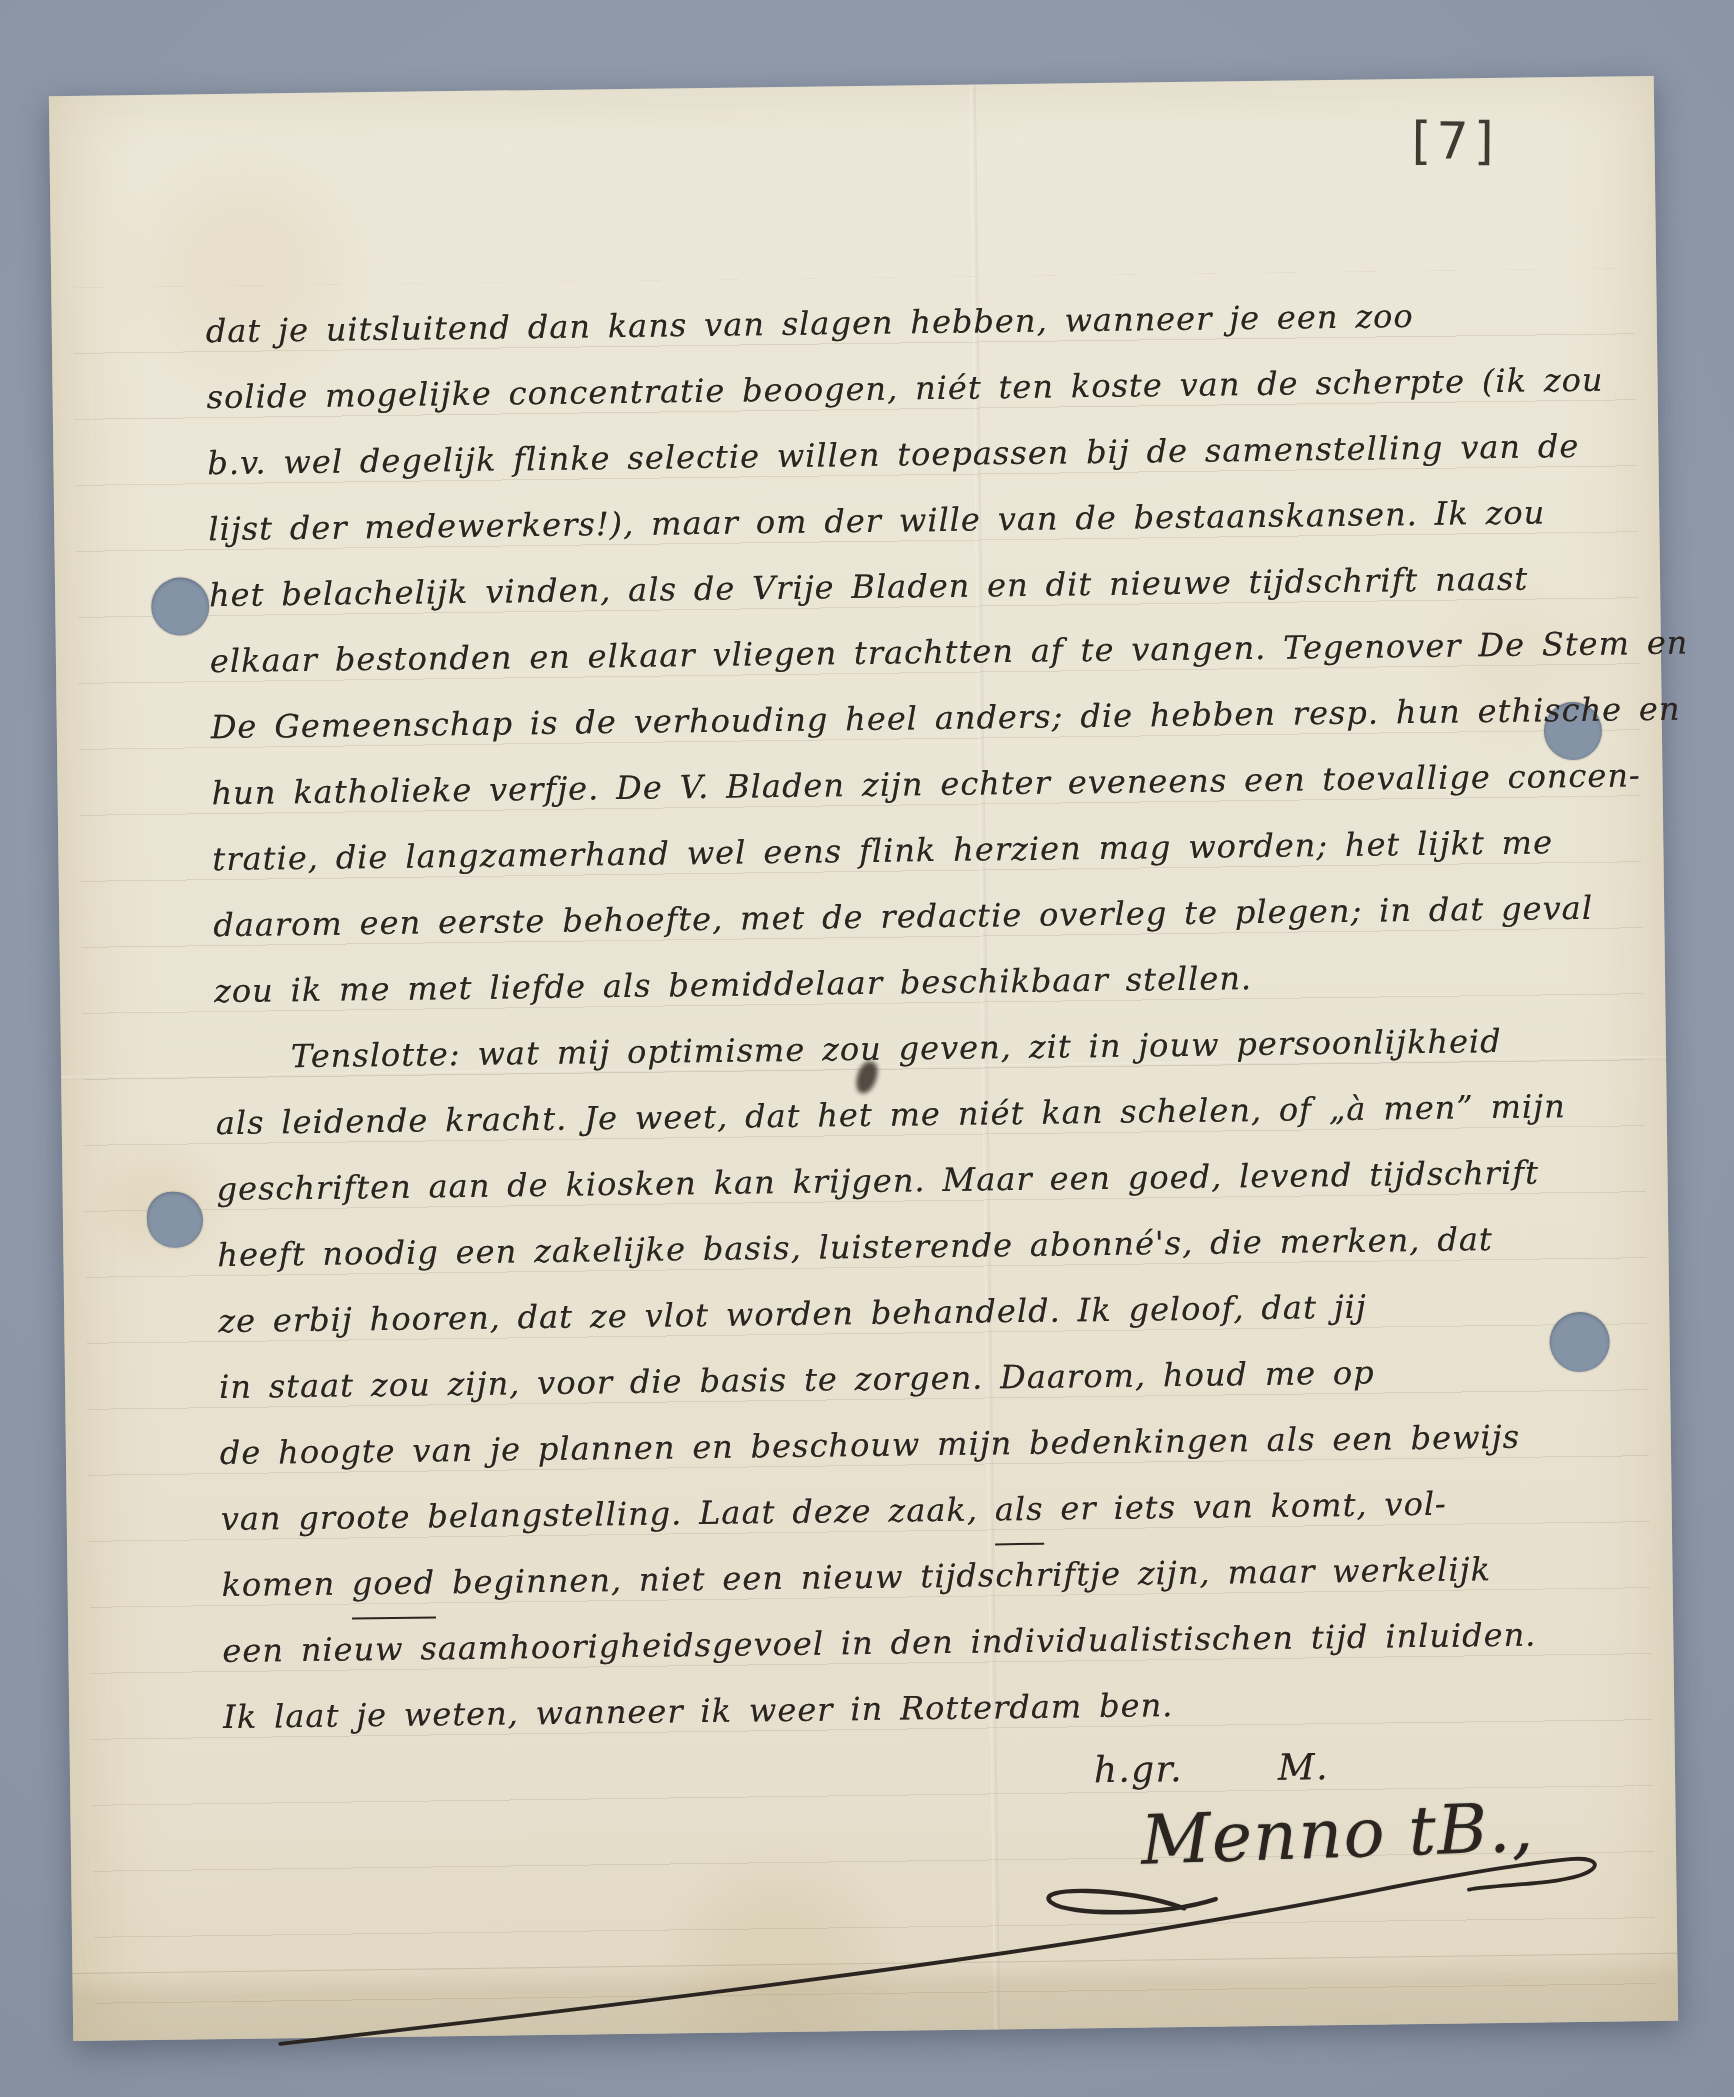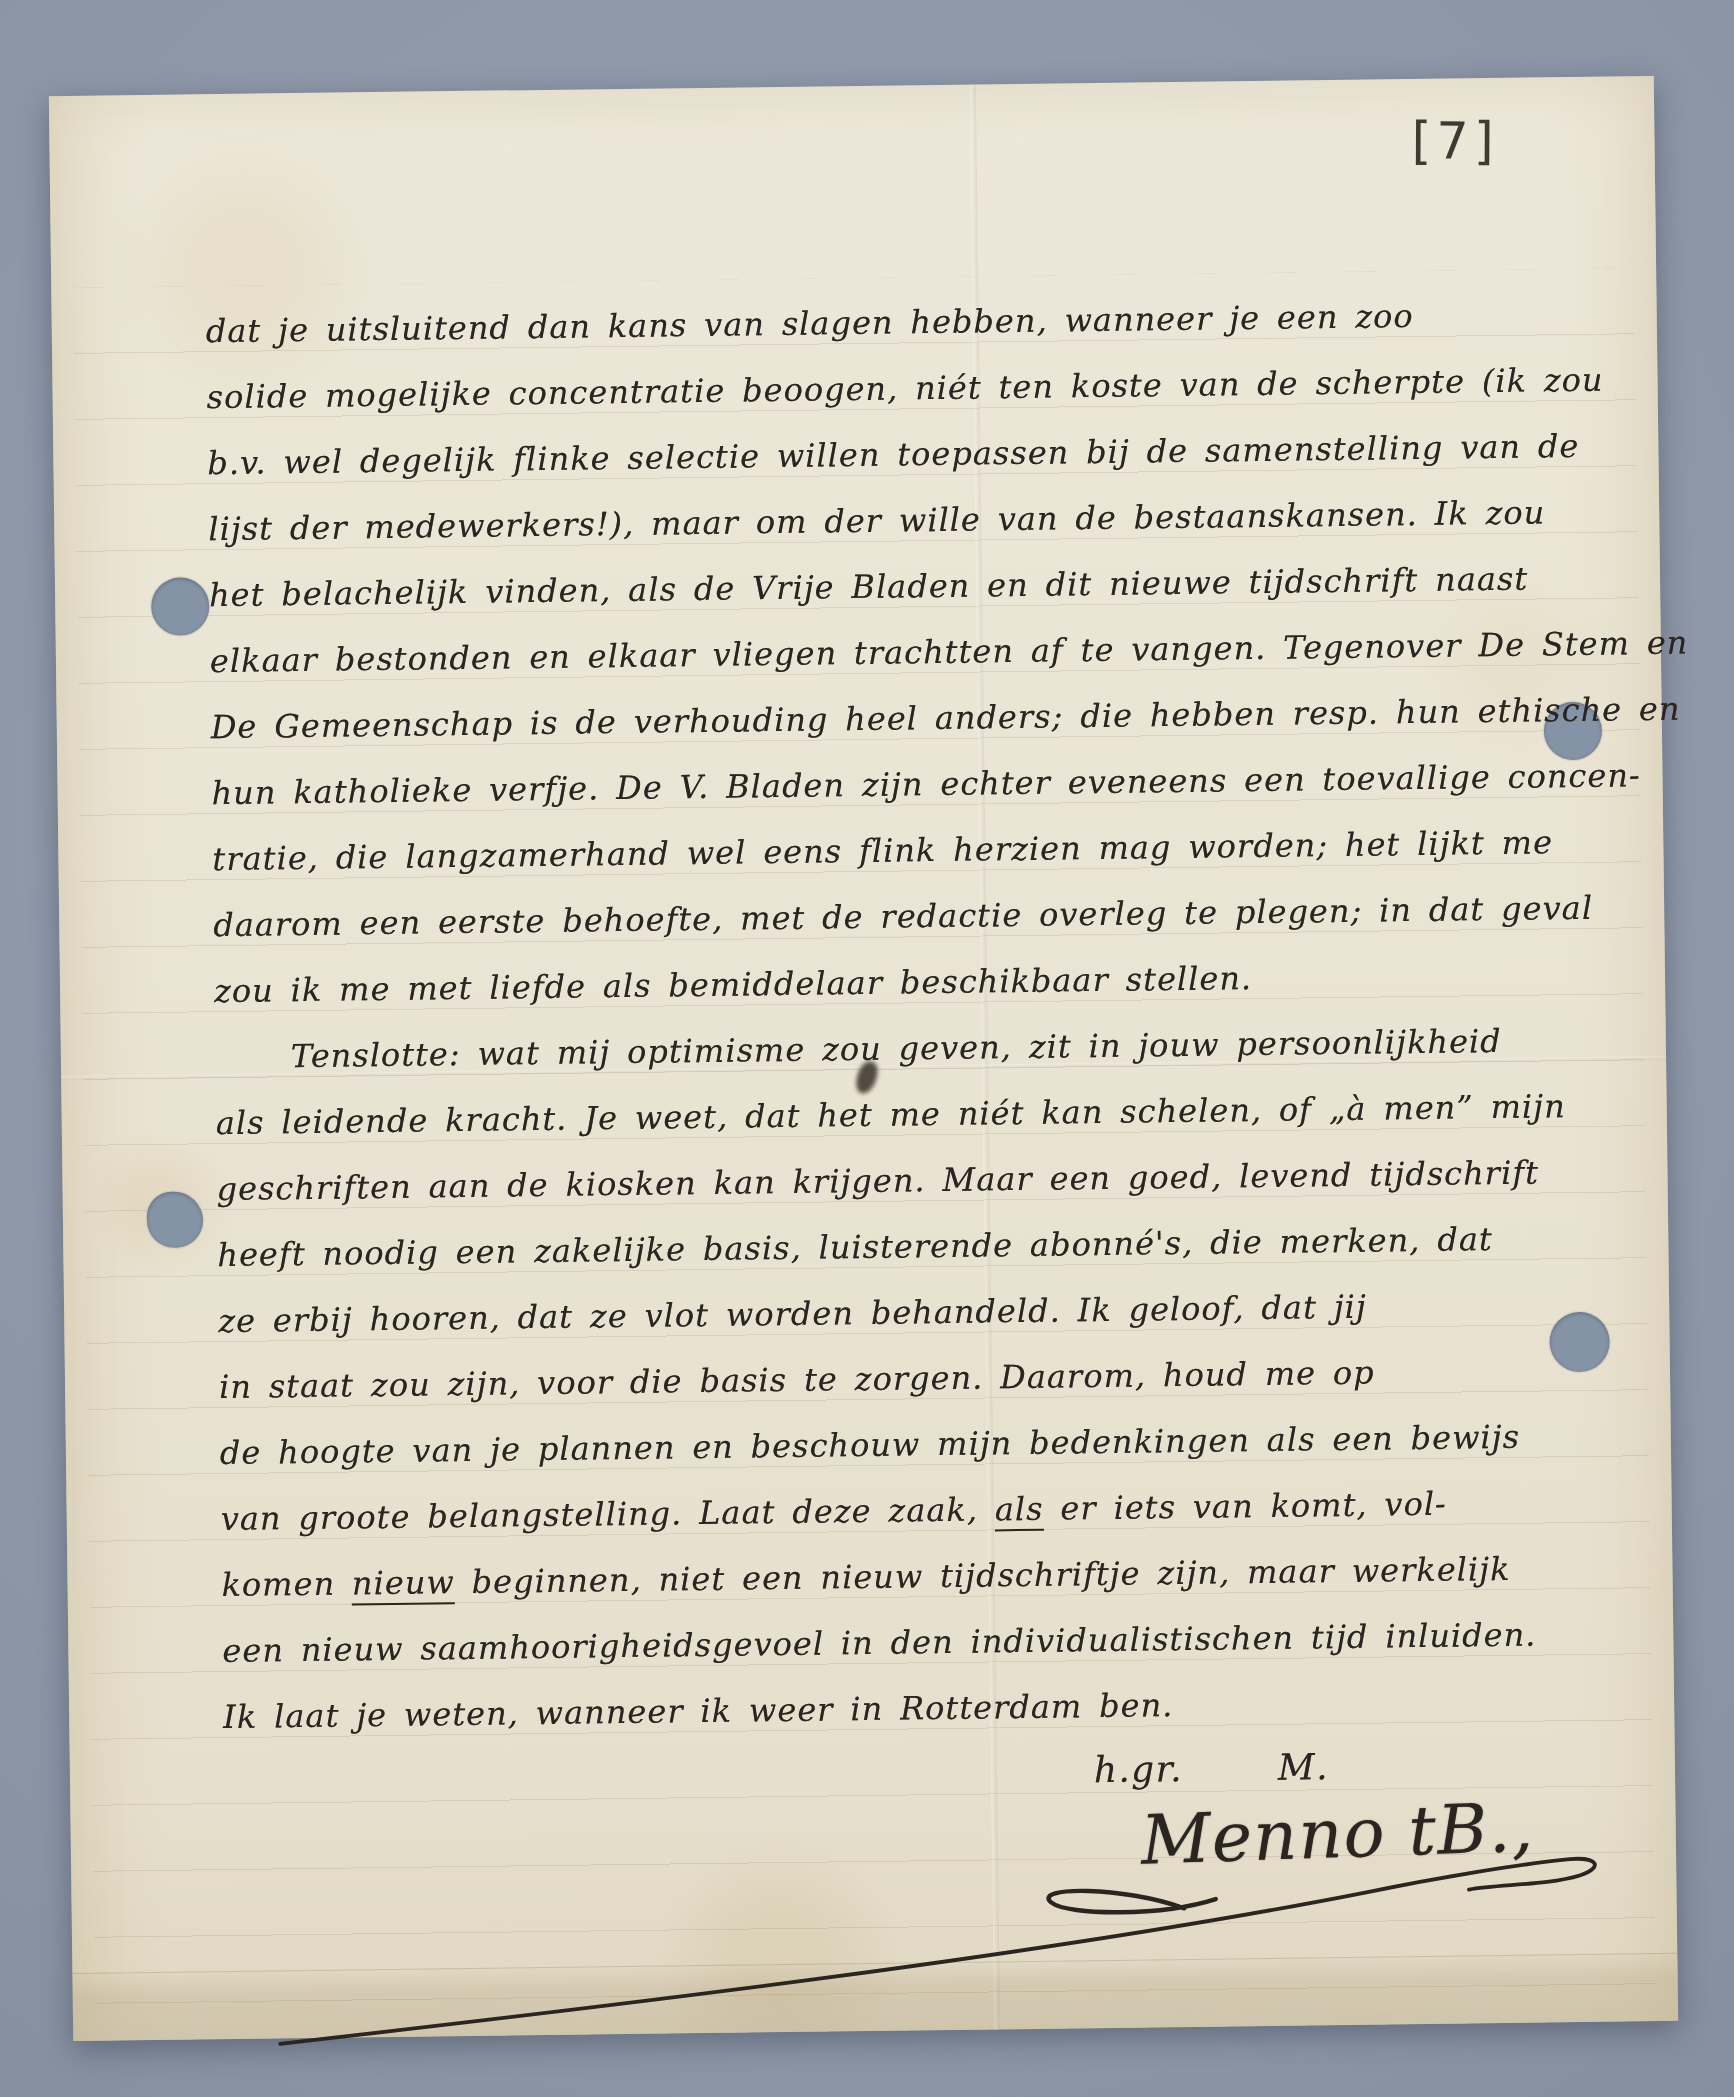--- a/index.html
+++ b/index.html
@@ -65,21 +65,21 @@
   .letter-body{
     position:absolute;left:154px;top:204px;width:1414px;
     color:var(--ink);
     font-style:italic;
     font-size:32px;
     letter-spacing:1px;
     word-spacing:5.7px;
     text-shadow:0 0 0.6px rgba(42,37,32,0.55);
   }
   .line{height:66px;line-height:66px;white-space:nowrap;}
-  .line .u{border-bottom:2.5px solid currentColor;padding-bottom:1px;}
+  .line .u{border-bottom:2.5px solid currentColor;padding-bottom:15px;}
   .closing{
     position:absolute;left:1024px;top:1654px;height:65px;line-height:65px;
     color:var(--ink);font-style:italic;font-size:36px;letter-spacing:1.3px;
     text-shadow:0 0 0.6px rgba(42,37,32,0.5);
   }
   .closing .initial{margin-left:95px;}
   .signature{
     position:absolute;left:1070px;top:1720px;
     color:var(--ink);font-style:italic;font-size:68px;line-height:68px;
     letter-spacing:1.3px;white-space:nowrap;
@@ -122,21 +122,21 @@
       <div class="line"><span>daarom een eerste behoefte, met de redactie overleg te plegen; in dat geval</span></div>
       <div class="line"><span>zou ik me met liefde als bemiddelaar beschikbaar stellen.</span></div>
       <div class="line" style="text-indent: 76px;"><span>Tenslotte: wat mij optimisme zou geven, zit in jouw persoonlijkheid</span></div>
       <div class="line"><span>als leidende kracht. Je weet, dat het me niét kan schelen, of „à men” mijn</span></div>
       <div class="line"><span>geschriften aan de kiosken kan krijgen. Maar een goed, levend tijdschrift</span></div>
       <div class="line"><span>heeft noodig een zakelijke basis, luisterende abonné's, die merken, dat</span></div>
       <div class="line"><span>ze erbij hooren, dat ze vlot worden behandeld. Ik geloof, dat jij</span></div>
       <div class="line"><span>in staat zou zijn, voor die basis te zorgen. Daarom, houd me op</span></div>
       <div class="line"><span>de hoogte van je plannen en beschouw mijn bedenkingen als een bewijs</span></div>
       <div class="line"><span>van groote belangstelling. Laat deze zaak, </span><span class="u">als</span><span> er iets van komt, vol-</span></div>
-      <div class="line"><span>komen </span><span class="u">nieuw</span><span> beginnen, niet een nieuw tijdschriftje zijn, maar werkelijk</span></div>
+      <div class="line"><span>komen </span><span class="u">goed</span><span> beginnen, niet een nieuw tijdschriftje zijn, maar werkelijk</span></div>
       <div class="line"><span>een nieuw saamhoorigheidsgevoel in den individualistischen tijd inluiden.</span></div>
       <div class="line"><span>Ik laat je weten, wanneer ik weer in Rotterdam ben.</span></div>
     </div>
 
   <div class="ink-smudge"></div>
 
   <div class="closing">
     <span>h.gr.</span><span class="initial">M.</span>
   </div>
 

